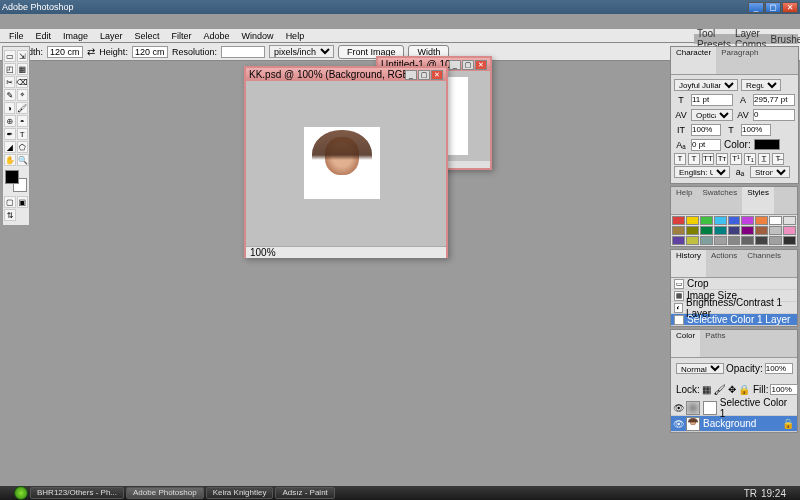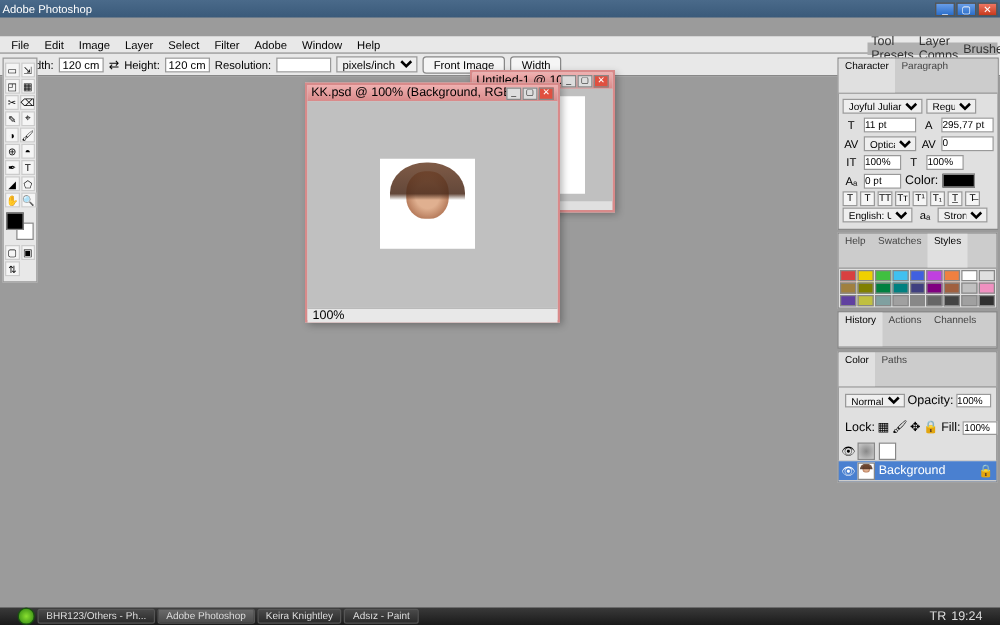--- a/index.html
+++ b/index.html
@@ -284,20 +284,38 @@
         <div class="swatch" style="background: rgb(48, 48, 48);"></div>
       </div>
   </div>
 
   <div class="panel">
     <div class="tabs">
         <div class="tab on">History</div>
         <div class="tab">Actions</div>
         <div class="tab">Channels</div>
       </div>
+    <div id="hist-list">
+        <div class="hist-row">
+          <div class="ic">▭</div>
+          <span>Crop</span>
+        </div>
+        <div class="hist-row">
+          <div class="ic">▦</div>
+          <span>Image Size</span>
+        </div>
+        <div class="hist-row">
+          <div class="ic">◐</div>
+          <span>Brightness/Contrast 1 Layer</span>
+        </div>
+        <div class="hist-row sel">
+          <div class="ic">◑</div>
+          <span>Selective Color 1 Layer</span>
+        </div>
+      </div>
   </div>
 
   <div class="panel">
     <div class="tabs">
         <div class="tab on">Color</div>
         <div class="tab">Paths</div>
       </div>
     <div class="layer-opts">
       <select style="width:48px"><option>Normal</option></select>
       <span>Opacity:</span>
@@ -310,20 +328,21 @@
         <span>✥</span>
         <span>🔒</span>
       <span style="margin-left:auto">Fill:</span>
         <input style="width: 28px;" value="100%">
     </div>
     <div id="layers-list">
         <div class="layer-row">
           <span class="eye">👁</span>
           <div class="thumb " style="background:radial-gradient(#888,#ccc)"></div>
           <div class="thumb"></div>
+          <span>Selective Color 1</span>
         </div>
         <div class="layer-row sel">
           <span class="eye">👁</span>
           <div class="thumb photo" style=""></div>
           <span>Background</span>
           <span style="margin-left:auto">🔒</span>
         </div>
       </div>
   </div>
 </div>

